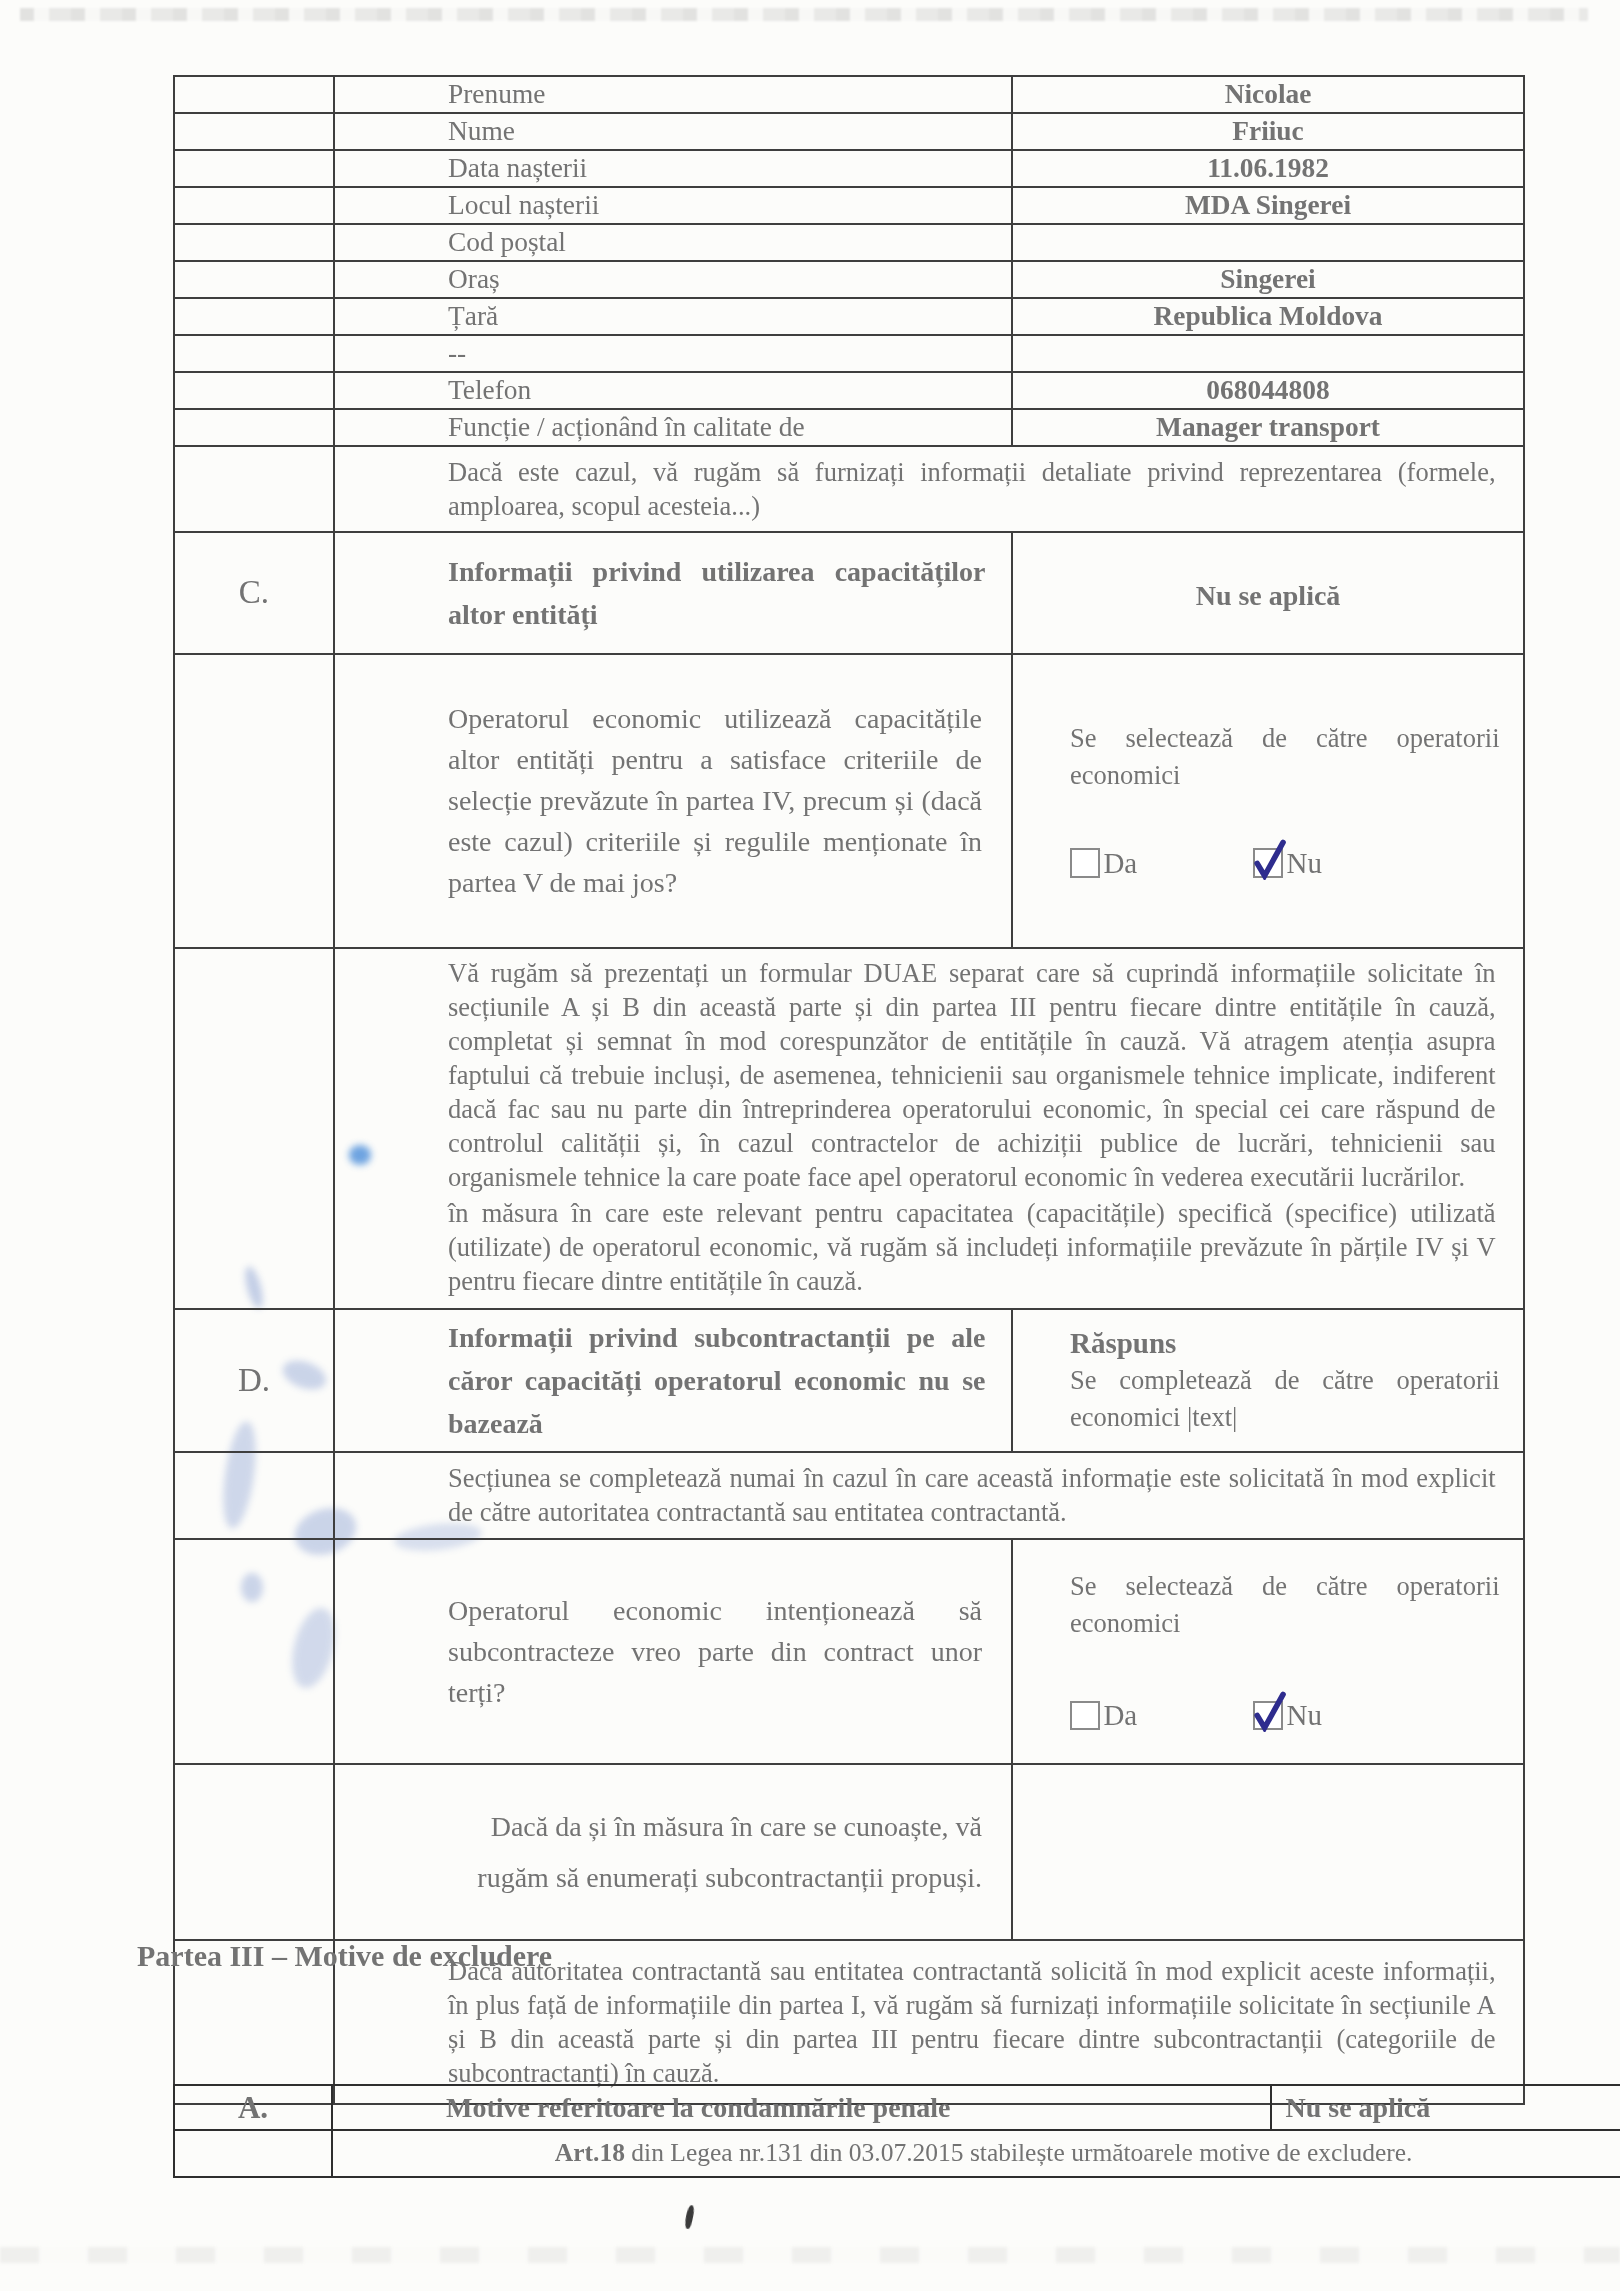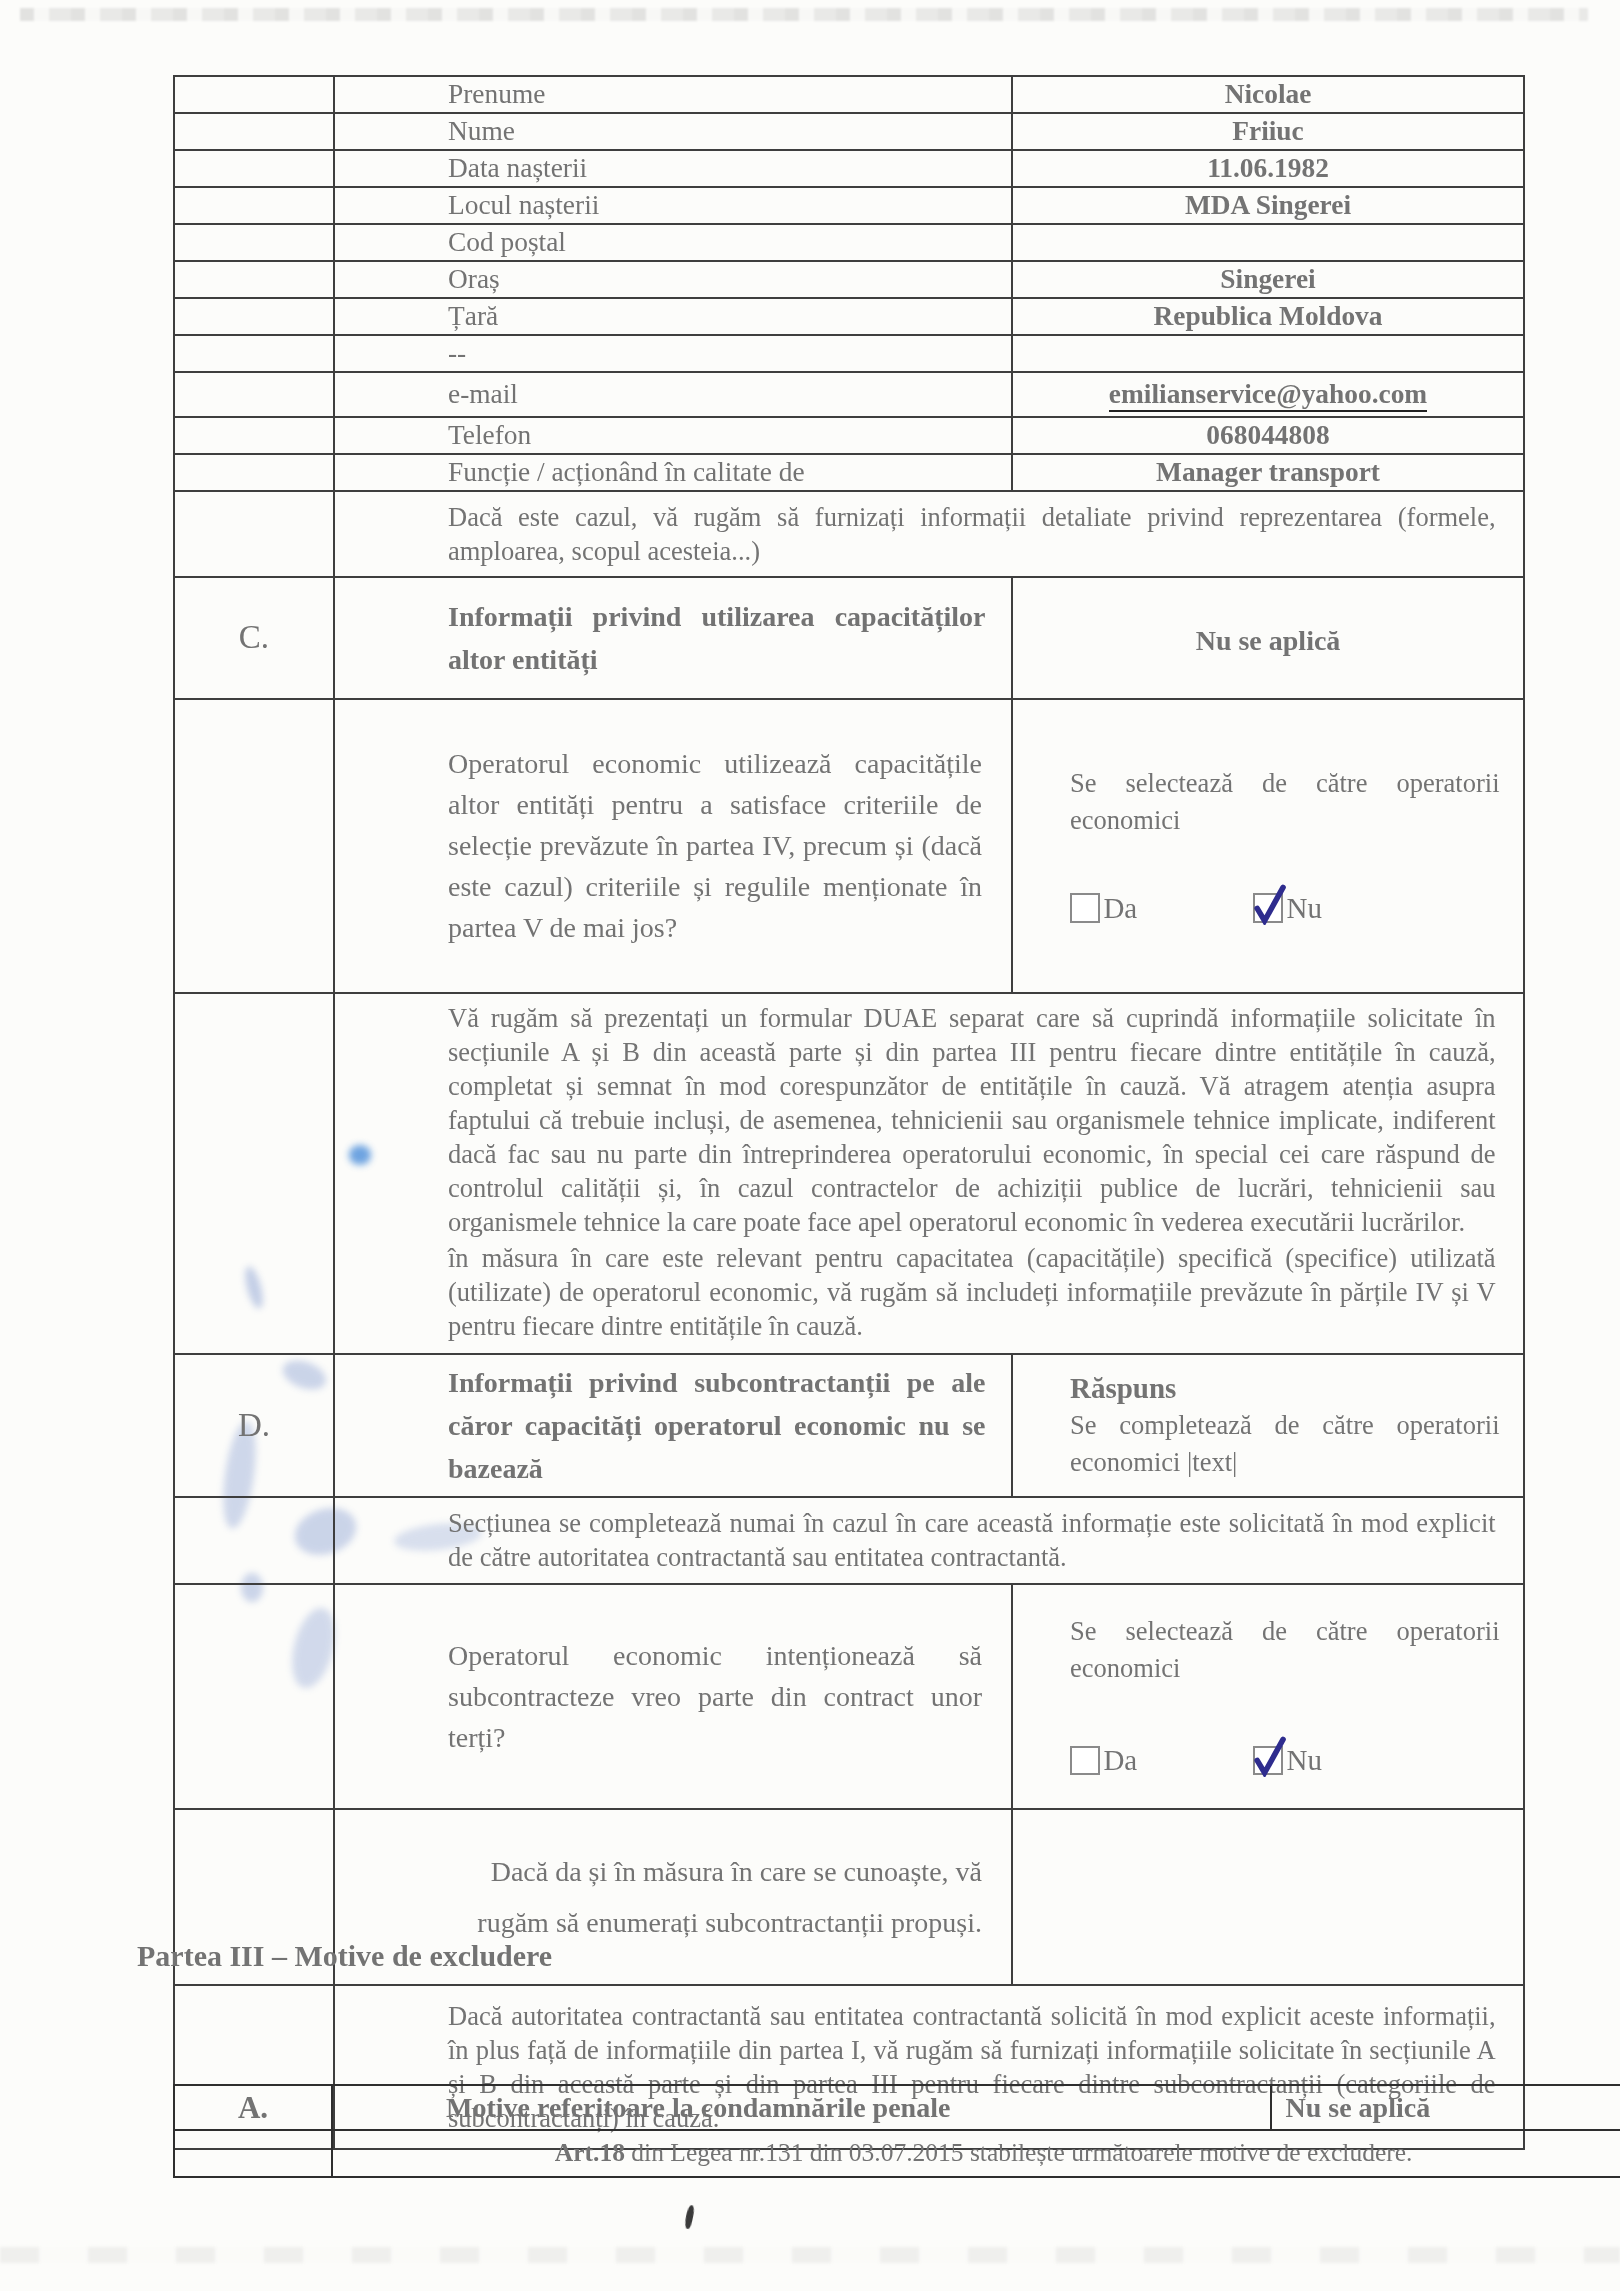--- a/index.html
+++ b/index.html
@@ -172,27 +172,20 @@
             <span class="lbl">Țară</span>
           </td>
         <td class="c3 val"><span>Republica Moldova</span></td>
         </tr>
       <tr class="r-std">
           <td class="c1"></td>
         <td class="c2">
             <span class="lbl">--</span>
           </td>
         <td class="c3 val"><span></span></td>
-        </tr>
-      <tr class="r-email">
-          <td class="c1"></td>
-        <td class="c2">
-            <span class="lbl">e-mail</span>
-          </td>
-        <td class="c3 val"><span class="val-underline">emilianservice@yahoo.com</span></td>
         </tr>
       <tr class="r-std">
           <td class="c1"></td>
         <td class="c2">
             <span class="lbl">Telefon</span>
           </td>
         <td class="c3 val"><span>068044808</span></td>
         </tr>
       <tr class="r-std">
           <td class="c1"></td>

